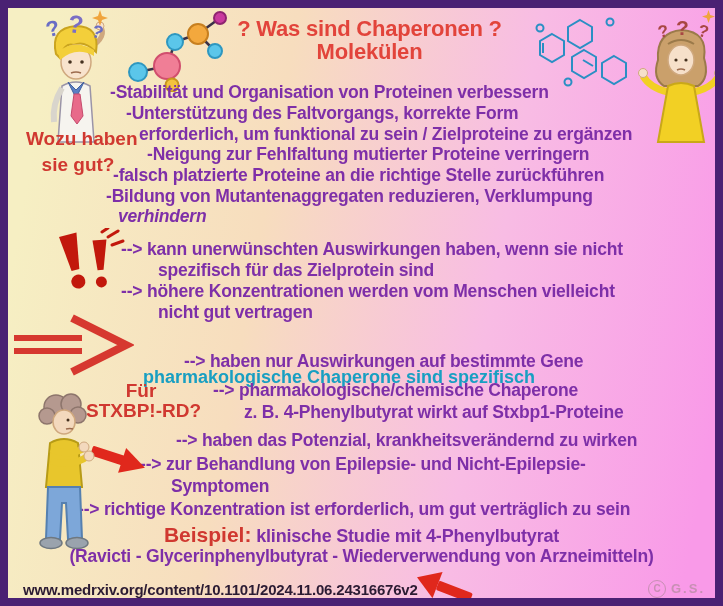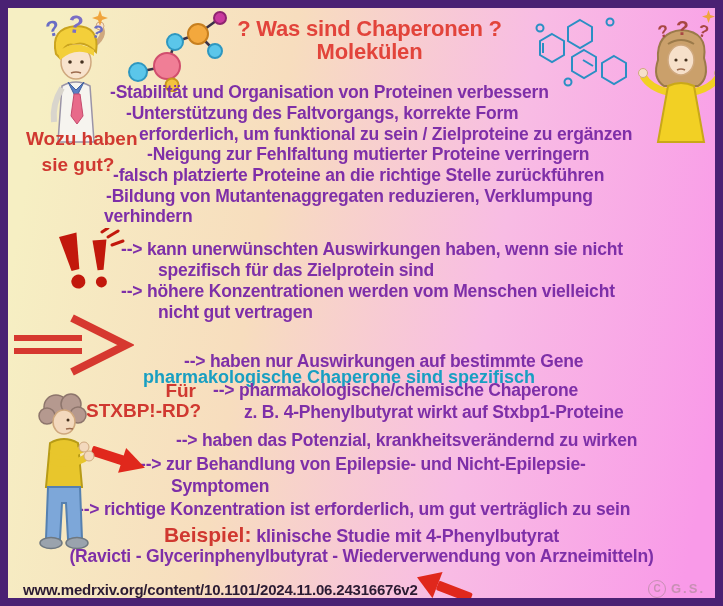--- a/index.html
+++ b/index.html
@@ -104,21 +104,21 @@
 
   <div class="t redlab" style="left:18px;top:120px;width:104px;text-align:center;">Wozu haben</div>
   <div class="t redlab" style="left:18px;top:146px;width:104px;text-align:center;">sie gut?</div>
 
   <div class="t purple" style="left:102px;top:74px;">-Stabilität und Organisation von Proteinen verbessern</div>
   <div class="t purple" style="left:118px;top:95px;">-Unterstützung des Faltvorgangs, korrekte Form</div>
   <div class="t purple" style="left:131px;top:116px;">erforderlich, um funktional zu sein / Zielproteine zu ergänzen</div>
   <div class="t purple" style="left:139px;top:136px;">-Neigung zur Fehlfaltung mutierter Proteine verringern</div>
   <div class="t purple" style="left:105px;top:157px;">-falsch platzierte Proteine an die richtige Stelle zurückführen</div>
   <div class="t purple" style="left:98px;top:178px;">-Bildung von Mutantenaggregaten reduzieren, Verklumpung</div>
-  <div class="t purple" style="left:96px;top:198px;">verhindern</div>
+  <div class="t purple" style="left:110px;top:198px;font-style:italic;">verhindern</div>
 
   <svg style="left:40px;top:220px;" width="80" height="80" viewBox="0 0 80 80">
     <g fill="#c2180c">
       <g transform="rotate(-14 26 32)">
         <path d="M17 6 L35 6 L29 42 L21 42 Z"></path>
         <circle cx="25" cy="54" r="7"></circle>
       </g>
       <g transform="rotate(-4 52 34)">
         <path d="M46 12 L60 12 L55 42 L49 42 Z"></path>
         <circle cx="52" cy="54" r="5.5"></circle>
@@ -140,21 +140,21 @@
     <g stroke="#d6382f" fill="none">
       <line x1="2" y1="24" x2="70" y2="24" stroke-width="6"></line>
       <line x1="2" y1="37" x2="70" y2="37" stroke-width="6"></line>
       <path d="M60 4 L114 31 L60 58" stroke-width="8"></path>
     </g>
   </svg>
 
   <div class="t teal" style="left:135px;top:318px;">pharmakologische Chaperone sind spezifisch</div>
   <div class="t purple" style="left:176px;top:343px;">--&gt; haben nur Auswirkungen auf bestimmte Gene</div>
 
-  <div class="t redlab" style="left:78px;top:372px;width:110px;text-align:right;">Für</div>
+  <div class="t redlab" style="left:78px;top:372px;width:110px;text-align:center;">Für</div>
   <div class="t redlab" style="left:78px;top:392px;width:110px;text-align:left;">STXBP!-RD?</div>
 
   <div class="t purple" style="left:205px;top:372px;">--&gt; pharmakologische/chemische Chaperone</div>
   <div class="t purple" style="left:236px;top:394px;">z. B. 4-Phenylbutyrat wirkt auf Stxbp1-Proteine</div>
   <div class="t purple" style="left:168px;top:422px;">--&gt; haben das Potenzial, krankheitsverändernd zu wirken</div>
   <div class="t purple" style="left:132px;top:446px;">--&gt; zur Behandlung von Epilepsie- und Nicht-Epilepsie-</div>
   <div class="t purple" style="left:163px;top:468px;">Symptomen</div>
   <div class="t purple" style="left:70px;top:491px;">--&gt; richtige Konzentration ist erforderlich, um gut verträglich zu sein</div>
 
   <svg style="left:80px;top:434px;" width="60" height="36" viewBox="0 0 60 36">

